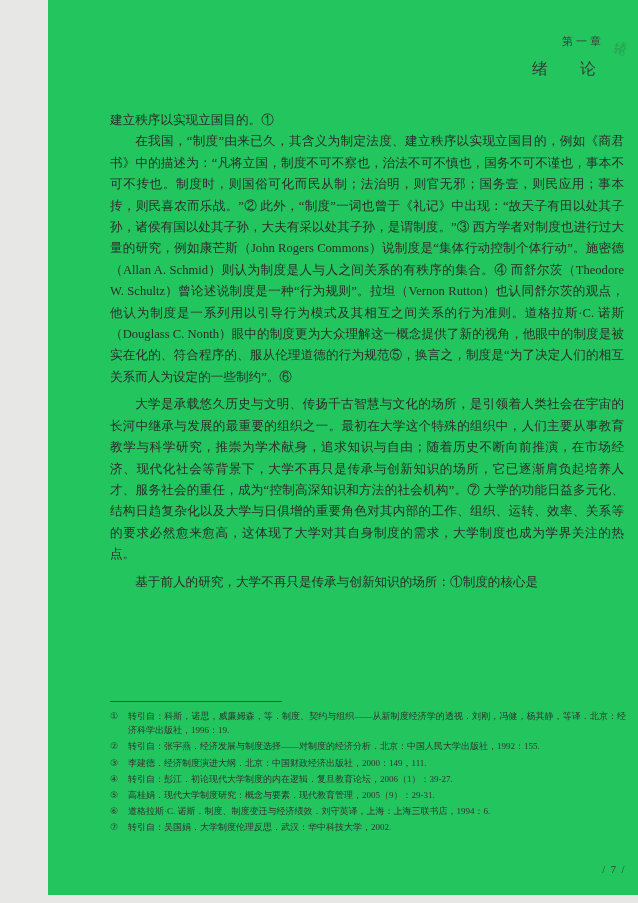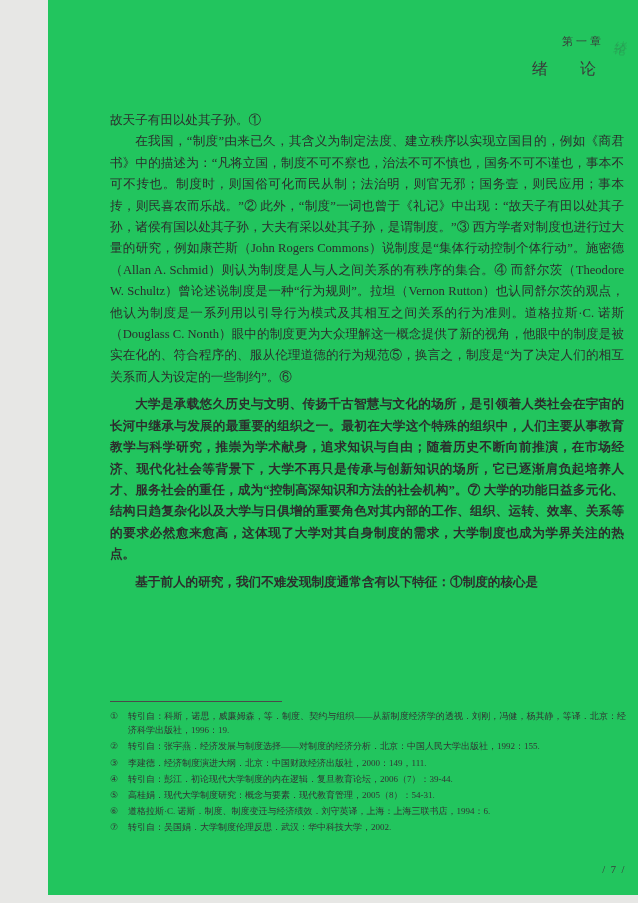--- a/index.html
+++ b/index.html
@@ -60,21 +60,20 @@
   }
   .body-text p {
     margin: 0;
     text-indent: 2em;
   }
   .body-text p.continuation {
     text-indent: 0;
   }
   .body-text p.spaced {
     margin-top: 6px;
-    font-weight: bold;
   }
   
   .footnote-rule {
     position: absolute;
     left: 62px;
     top: 701px;
     width: 172px;
     border: none;
     border-top: 1px solid #4a4a4a;
     margin: 0;
@@ -117,48 +116,48 @@
 
 <div class="page">
 
   <div class="chapter-head">
     <div class="chapter-label">第一章</div>
     <div class="chapter-title">绪　论</div>
   </div>
   <div class="seal-mark">绪论</div>
 
   <main class="body-text">
-    <p class="continuation">故天子有田以处其子孙。①</p>
+    <p class="continuation">建立秩序以实现立国目的。①</p>
     <p>在我国，“制度”由来已久，其含义为制定法度、建立秩序以实现立国目的，例如《商君书》中的描述为：“凡将立国，制度不可不察也，治法不可不慎也，国务不可不谨也，事本不可不抟也。制度时，则国俗可化而民从制；法治明，则官无邪；国务壹，则民应用；事本抟，则民喜农而乐战。”② 此外，“制度”一词也曾于《礼记》中出现：“故天子有田以处其子孙，诸侯有国以处其子孙，大夫有采以处其子孙，是谓制度。”③ 西方学者对制度也进行过大量的研究，例如康芒斯（John Rogers Commons）说制度是“集体行动控制个体行动”。施密德（Allan A. Schmid）则认为制度是人与人之间关系的有秩序的集合。④ 而舒尔茨（Theodore W. Schultz）曾论述说制度是一种“行为规则”。拉坦（Vernon Rutton）也认同舒尔茨的观点，他认为制度是一系列用以引导行为模式及其相互之间关系的行为准则。道格拉斯·C. 诺斯（Douglass C. Nonth）眼中的制度更为大众理解这一概念提供了新的视角，他眼中的制度是被实在化的、符合程序的、服从伦理道德的行为规范⑤，换言之，制度是“为了决定人们的相互关系而人为设定的一些制约”。⑥</p>
     <p class="spaced">大学是承载悠久历史与文明、传扬千古智慧与文化的场所，是引领着人类社会在宇宙的长河中继承与发展的最重要的组织之一。最初在大学这个特殊的组织中，人们主要从事教育教学与科学研究，推崇为学术献身，追求知识与自由；随着历史不断向前推演，在市场经济、现代化社会等背景下，大学不再只是传承与创新知识的场所，它已逐渐肩负起培养人才、服务社会的重任，成为“控制高深知识和方法的社会机构”。⑦ 大学的功能日益多元化、结构日趋复杂化以及大学与日俱增的重要角色对其内部的工作、组织、运转、效率、关系等的要求必然愈来愈高，这体现了大学对其自身制度的需求，大学制度也成为学界关注的热点。</p>
-    <p class="spaced">基于前人的研究，我们不难发现制度通常含有以下特征：①制度的核心是</p>
+    <p class="spaced">基于前人的研究，大学不再只是传承与创新知识的场所：①制度的核心是</p>
   </main>
 
   <hr class="footnote-rule">
 
   <ol class="footnotes">
     <li class="footnote">
       <span class="fn-marker">①</span>
       <span class="fn-text">转引自：科斯，诺思，威廉姆森，等．制度、契约与组织——从新制度经济学的透视．刘刚，冯健，杨其静，等译．北京：经济科学出版社，1996：19.</span>
     </li>
     <li class="footnote">
       <span class="fn-marker">②</span>
       <span class="fn-text">转引自：张宇燕．经济发展与制度选择——对制度的经济分析．北京：中国人民大学出版社，1992：155.</span>
     </li>
     <li class="footnote">
       <span class="fn-marker">③</span>
       <span class="fn-text">李建德．经济制度演进大纲．北京：中国财政经济出版社，2000：149，111.</span>
     </li>
     <li class="footnote">
       <span class="fn-marker">④</span>
-      <span class="fn-text">转引自：彭江．初论现代大学制度的内在逻辑．复旦教育论坛，2006（7）：39-44.</span>
+      <span class="fn-text">转引自：彭江．初论现代大学制度的内在逻辑．复旦教育论坛，2006（1）：39-27.</span>
     </li>
     <li class="footnote">
       <span class="fn-marker">⑤</span>
-      <span class="fn-text">高桂娟．现代大学制度研究：概念与要素．现代教育管理，2005（8）：54-31.</span>
+      <span class="fn-text">高桂娟．现代大学制度研究：概念与要素．现代教育管理，2005（9）：29-31.</span>
     </li>
     <li class="footnote">
       <span class="fn-marker">⑥</span>
       <span class="fn-text">道格拉斯·C. 诺斯．制度、制度变迁与经济绩效．刘守英译，上海：上海三联书店，1994：6.</span>
     </li>
     <li class="footnote">
       <span class="fn-marker">⑦</span>
       <span class="fn-text">转引自：吴国娟．大学制度伦理反思．武汉：华中科技大学，2002.</span>
     </li>
   </ol>

